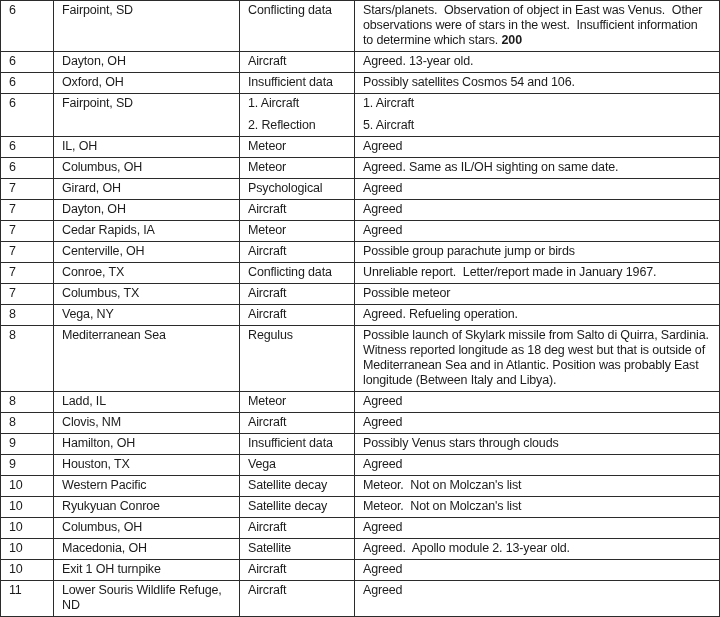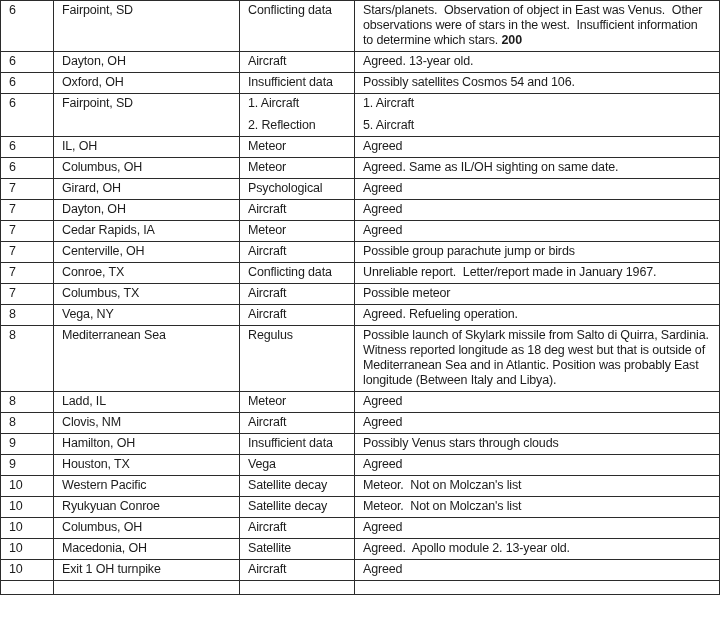--- a/index.html
+++ b/index.html
@@ -181,20 +181,26 @@
           <td class="col-location"><span>Macedonia, OH</span></td>
           <td class="col-evaluation"><span>Satellite</span></td>
           <td class="col-comment"><span>Agreed.  Apollo module 2. 13-year old.</span></td>
         </tr>
         <tr>
           <td class="col-day"><span>10</span></td>
           <td class="col-location"><span>Exit 1 OH turnpike</span></td>
           <td class="col-evaluation"><span>Aircraft</span></td>
           <td class="col-comment"><span>Agreed</span></td>
         </tr>
+        <tr>
+          <td class="col-day"><span>11</span></td>
+          <td class="col-location"><span>Lower Souris Wildlife Refuge, ND</span></td>
+          <td class="col-evaluation"><span>Aircraft</span></td>
+          <td class="col-comment"><span>Agreed</span></td>
+        </tr>
         <tr class="partial-row">
           <td class="col-day"></td>
           <td class="col-location"></td>
           <td class="col-evaluation"></td>
           <td class="col-comment"></td>
         </tr>
       </tbody>
   </table>
 </div>
 

